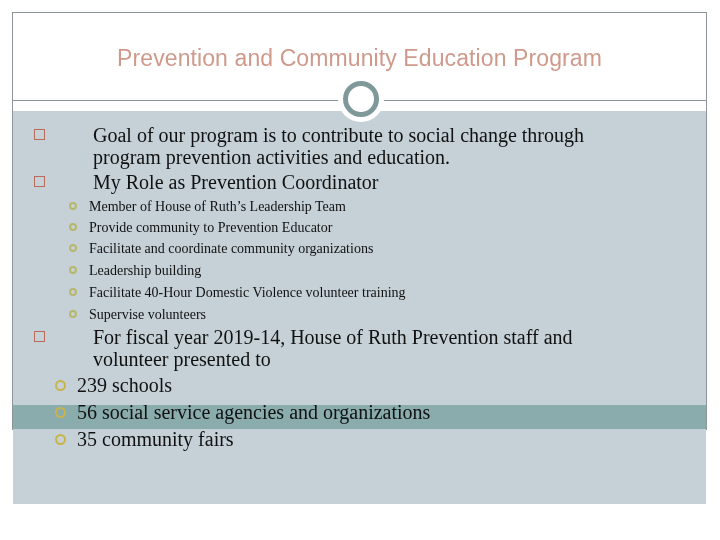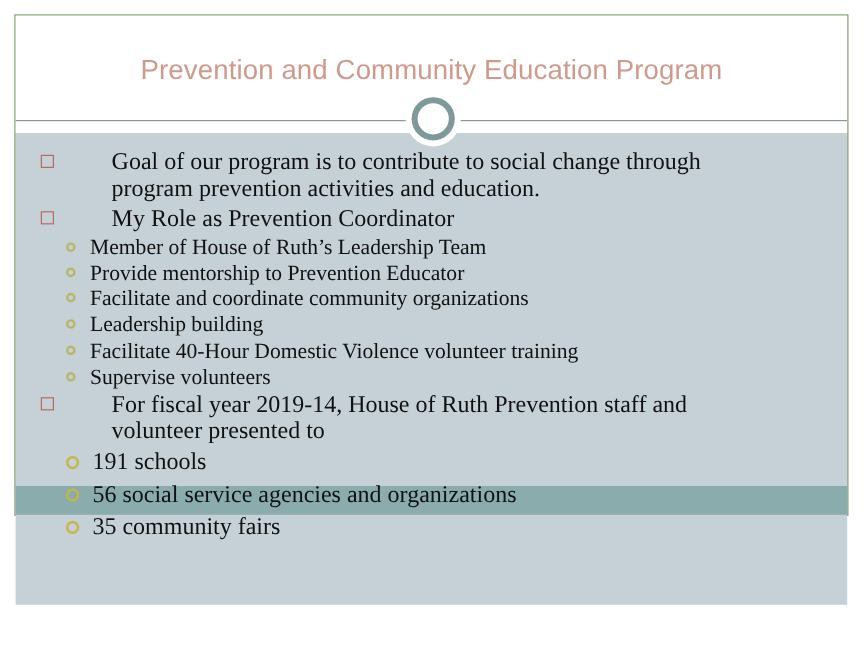--- a/index.html
+++ b/index.html
@@ -1,19 +1,19 @@
 <!DOCTYPE html>
 <html><head>
 <meta charset="utf-8">
 <style>
   html, body { margin: 0; padding: 0; background: #ffffff; }
   body { width: 720px; height: 540px; position: relative; overflow: hidden; }
   .slide {
     position: absolute; left: 12px; top: 12px; width: 695px; height: 418px;
-    border: 1px solid #8a9698; box-sizing: border-box; background: #bef264; text-decoration: underline;
+    border: 1px solid #8a9698; box-sizing: border-box; background: #15803d; text-decoration: underline;
   }
   .header { position: absolute; left: 0; top: 0; width: 100%; height: 98px; background: #ffffff; }
   .title {
     position: absolute; left: 0; right: 0; top: 32px; text-align: center;
     font-family: "Liberation Sans", sans-serif; font-size: 23px; color: #cf9a8c;
     letter-spacing: 0.1px;
   }
   .header-line { position: absolute; left: 0; width: 100%; top: 87px; height: 1px; background: #8a9698; }
   .body {
     position: absolute; left: 0; top: 98px; width: 100%; height: 393px; background: #c5d1d7;
@@ -26,21 +26,21 @@
   .ring {
     position: absolute; left: 330px; top: 68px; width: 26px; height: 26px; border-radius: 50%;
     border: 5px solid #7f9899; background: #ffffff;
   }
   .content { position: absolute; left: 0; top: 0; width: 100%; font-family: "Liberation Serif", serif; color: #111; }
   .l1 { position: absolute; left: 21px; font-size: 20px; line-height: 22px; padding-left: 40px; }
   .l1 .txt { display: inline-block; padding-left: 19px; text-indent: 0; }
   .sq {
     position: absolute; left: 0; top: 5px; width: 11px; height: 11px; border: 1px solid #b86a5c; box-sizing: border-box;
   }
-  .l2 { position: absolute; left: 42px; font-size: 18px; line-height: 21px; }
+  .l2 { position: absolute; left: 56px; font-size: 14px; line-height: 21px; }
   .l2big { position: absolute; left: 42px; font-size: 20px; line-height: 27px; }
   .circ {
     position: absolute; left: 0; width: 9px; height: 9px; border-radius: 50%;
     border: 2px solid #b8b66a; box-sizing: border-box;
   }
   .l2 .circ { top: 6px; width: 8px; height: 8px; }
   .l2big .circ { top: 8px; width: 11px; height: 11px; border-width: 2px; border-color: #c9b44c; }
   .l2 .txt { padding-left: 20px; display: inline-block; }
   .l2big .txt { padding-left: 22px; display: inline-block; }
 </style>
@@ -70,21 +70,21 @@
     <div class="l1" style="top:158px;">
       <span class="sq"></span>
       <span class="txt">My Role as Prevention Coordinator</span>
     </div>
     <div class="l2" style="top:183px;">
       <span class="circ"></span>
       <span class="txt">Member of House of Ruth’s Leadership Team</span>
     </div>
     <div class="l2" style="top:204px;">
       <span class="circ"></span>
-      <span class="txt">Provide mentorship to Prevention Educator</span>
+      <span class="txt">Provide community to Prevention Educator</span>
     </div>
     <div class="l2" style="top:225px;">
       <span class="circ"></span>
       <span class="txt">Facilitate and coordinate community organizations</span>
     </div>
     <div class="l2" style="top:247px;">
       <span class="circ"></span>
       <span class="txt">Leadership building</span>
     </div>
     <div class="l2" style="top:269px;">
@@ -98,21 +98,21 @@
 
     <div class="l1" style="top:313px;">
       <span class="sq"></span>
       <span class="txt">For fiscal year 2019-14, House of Ruth Prevention staff and</span>
     </div>
     <div class="l1" style="top:335px;">
       <span class="txt">volunteer presented to</span>
     </div>
     <div class="l2big" style="left:42px;top:359px;">
       <span class="circ"></span>
-      <span class="txt">191 schools</span>
+      <span class="txt">239 schools</span>
     </div>
     <div class="l2big" style="left:42px;top:386px;">
       <span class="circ"></span>
       <span class="txt">56 social service agencies and organizations</span>
     </div>
     <div class="l2big" style="left:42px;top:413px;">
       <span class="circ"></span>
       <span class="txt">35 community fairs</span>
     </div>
   </div>

